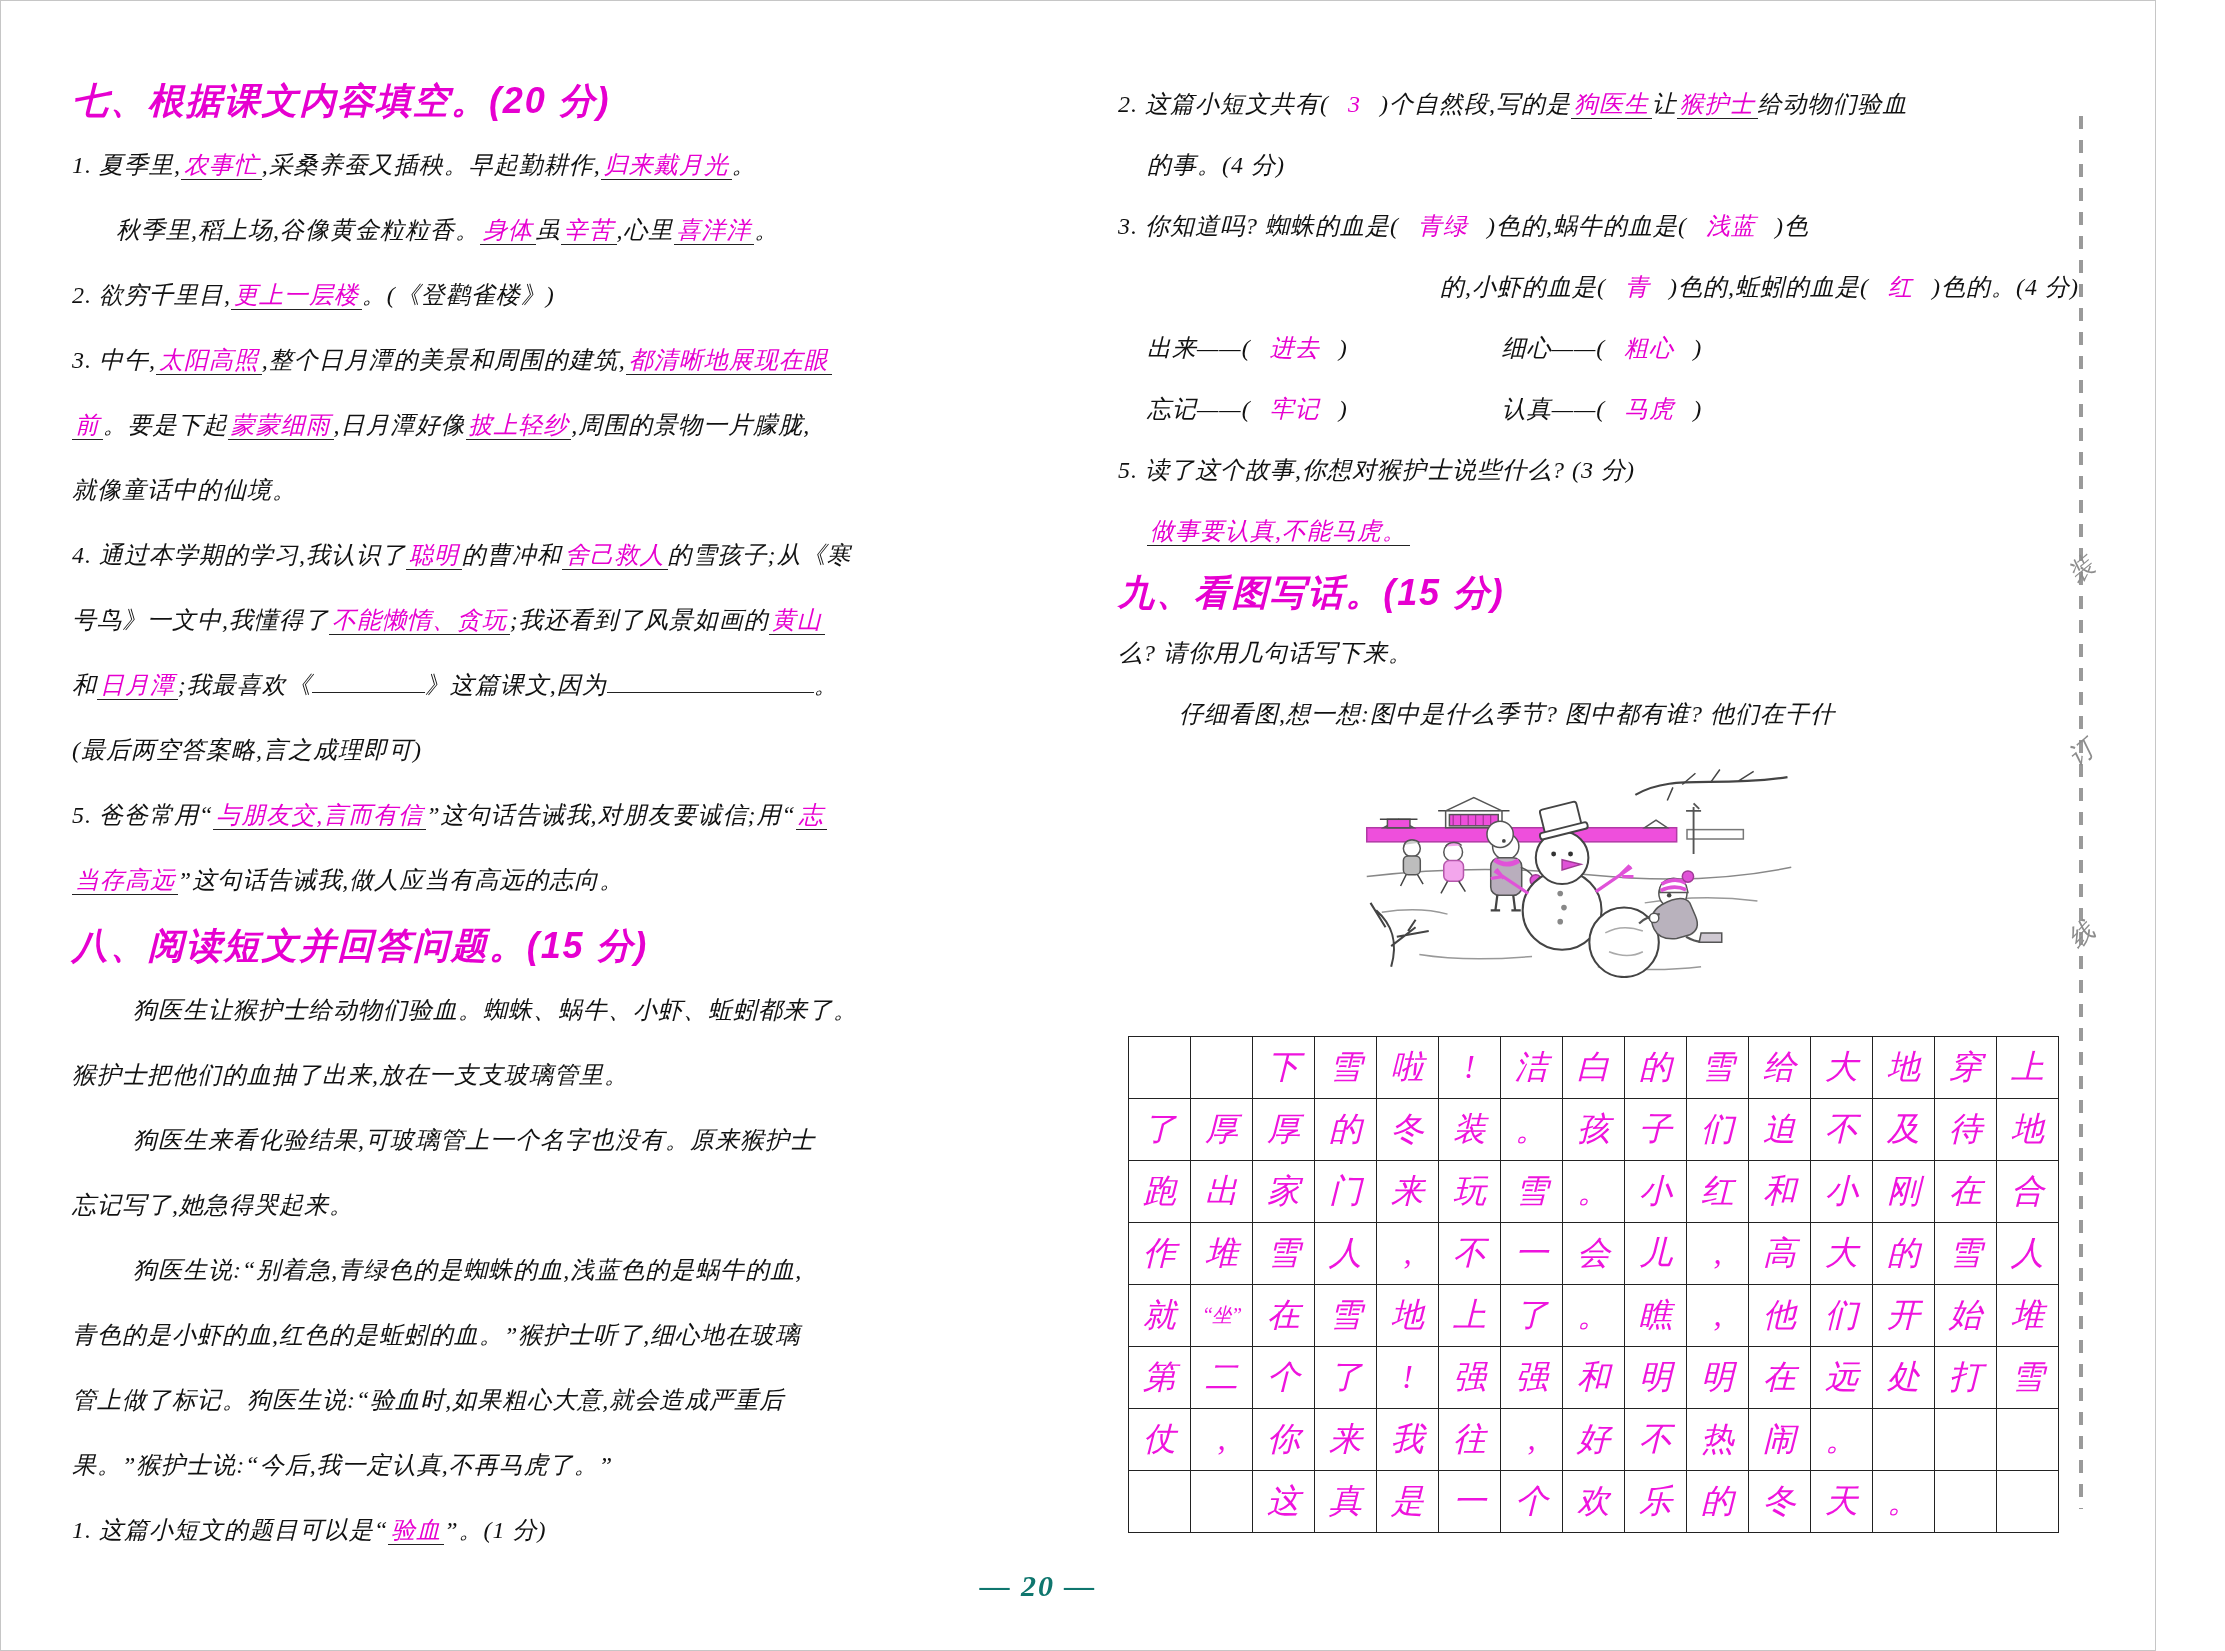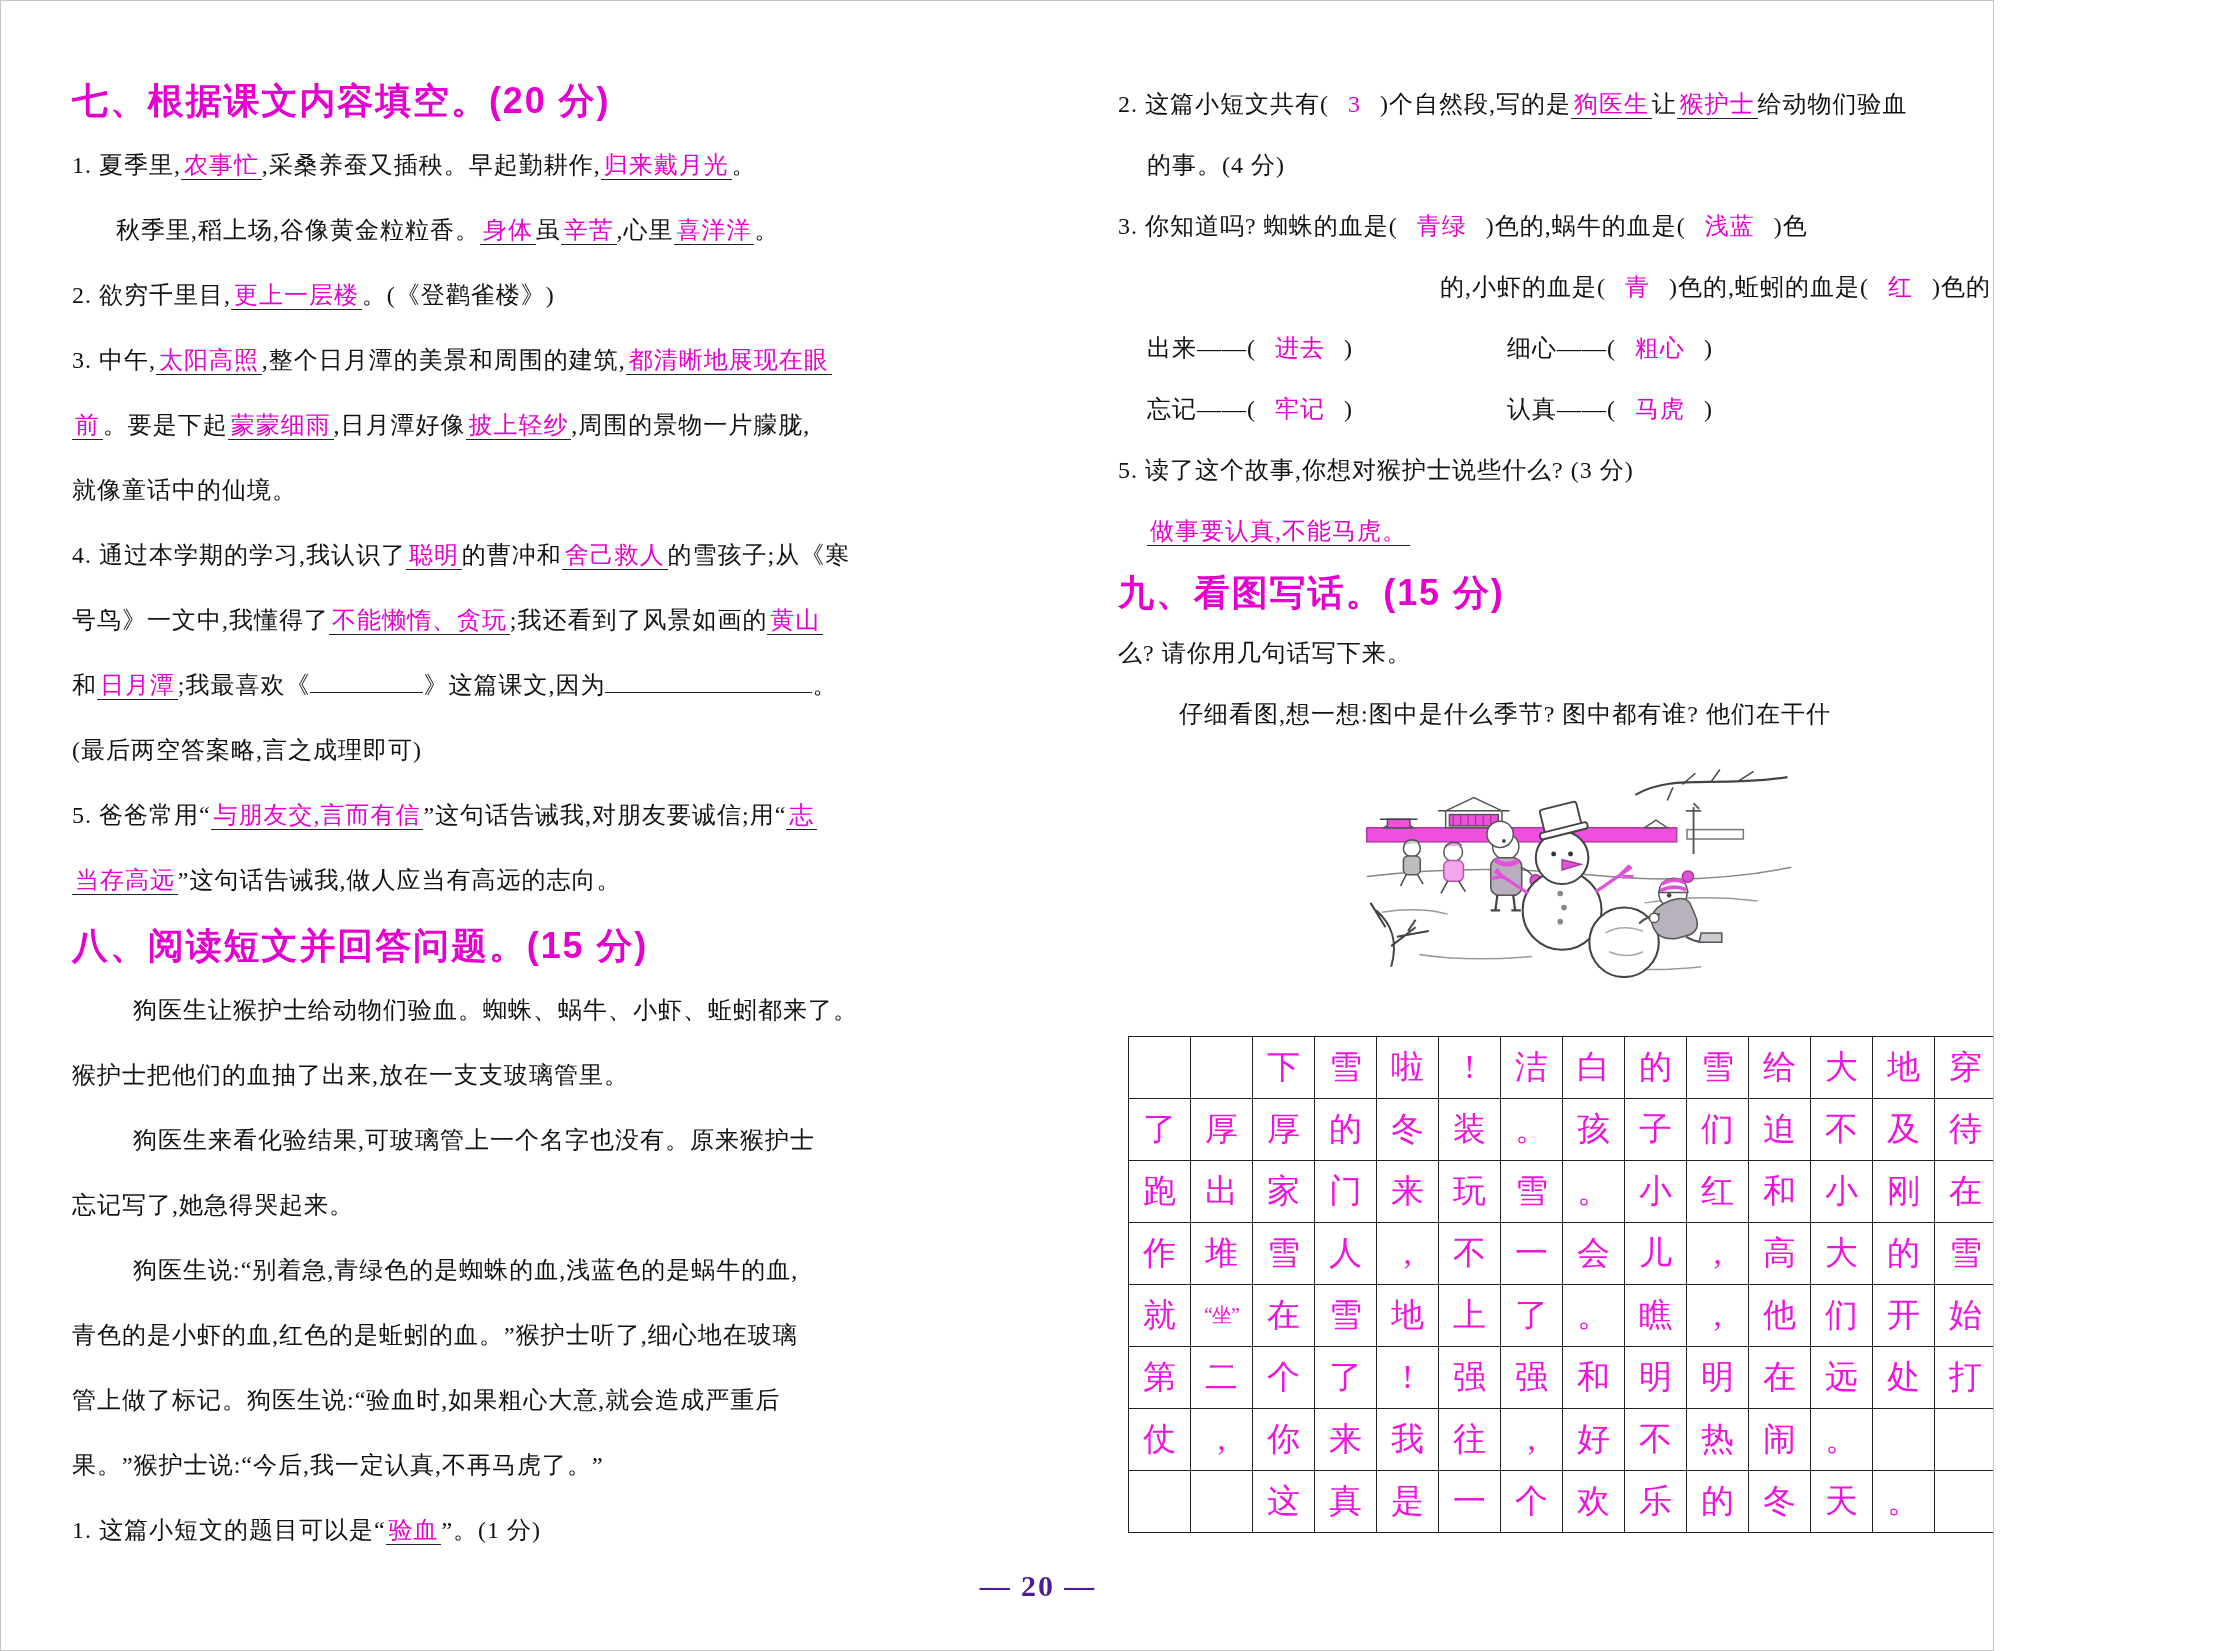--- a/index.html
+++ b/index.html
@@ -1,24 +1,25 @@
 <!DOCTYPE html>
 <html style="--accent: #e600d0; --grid-color: #ee14dd;"><head>
 <meta charset="utf-8">
 <style>
   html,body{margin:0;padding:0;background:#ffffff;}
   .page{
     position:relative;
-    width:1994px;height:1651px;
+    width:2156px;height:1651px;
     background:#fff;
     border:1.9px solid #c6c6c6;
     box-sizing:border-box;
     overflow:hidden;
     font-family:"Liberation Serif","DejaVu Serif",serif;
     color:#111;
+    font-style:italic;
   }
   .col{position:absolute;}
   .col-left{left:71px;top:67px;width:972px;}
   .col-right{left:1117px;top:73px;width:961px;}
   .line{
     font-size:24px;
     line-height:65px;
     white-space:nowrap;
     letter-spacing:1px;
     color:#111;
@@ -81,21 +82,21 @@
     left:2057px;width:46px;
     text-align:center;
     font-size:25px;color:#8d8d8d;
     transform:rotate(-40deg);
     font-family:"Liberation Serif","DejaVu Serif",serif;
   }
   .page-number{
     position:absolute;
     left:917px;top:1568px;width:240px;
     text-align:center;
-    font-size:30px;font-weight:bold;color:#4c1d95;
+    font-size:30px;font-weight:bold;color:#0f766e;
     letter-spacing:1.9px;
   }
 </style>
 </head>
 <body>
 
 <div class="page">
 
   <div class="col col-left" id="col-left">
       <div class="sec-title">七、根据课文内容填空。(20 分)</div>

